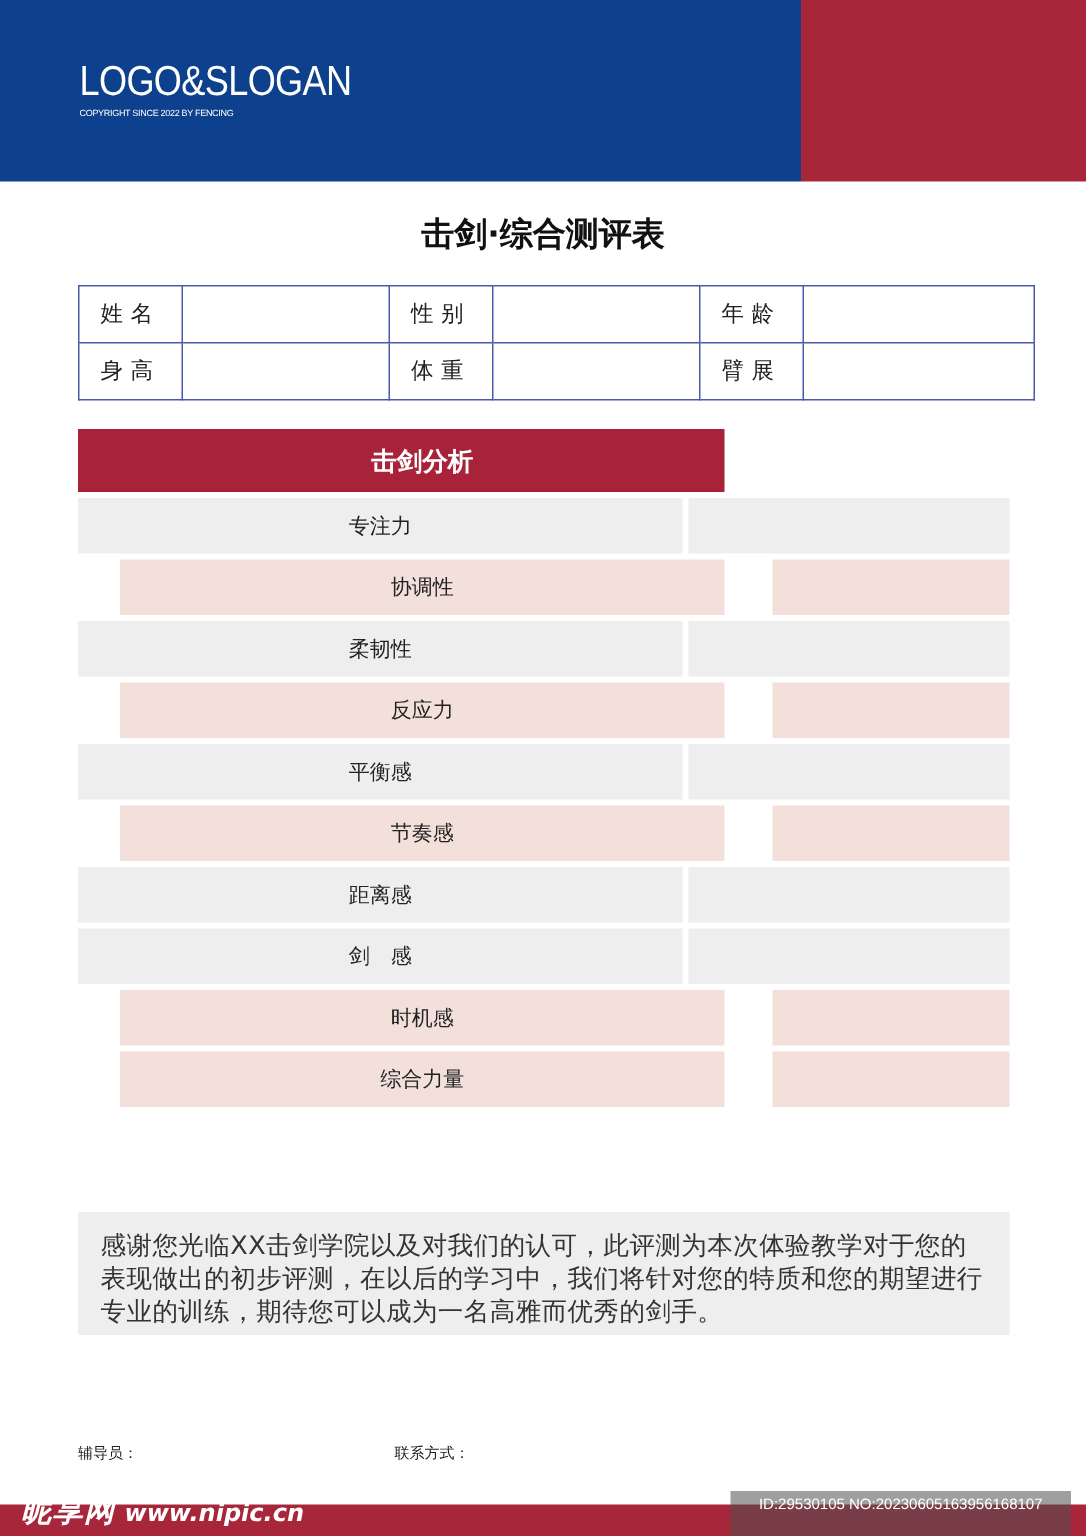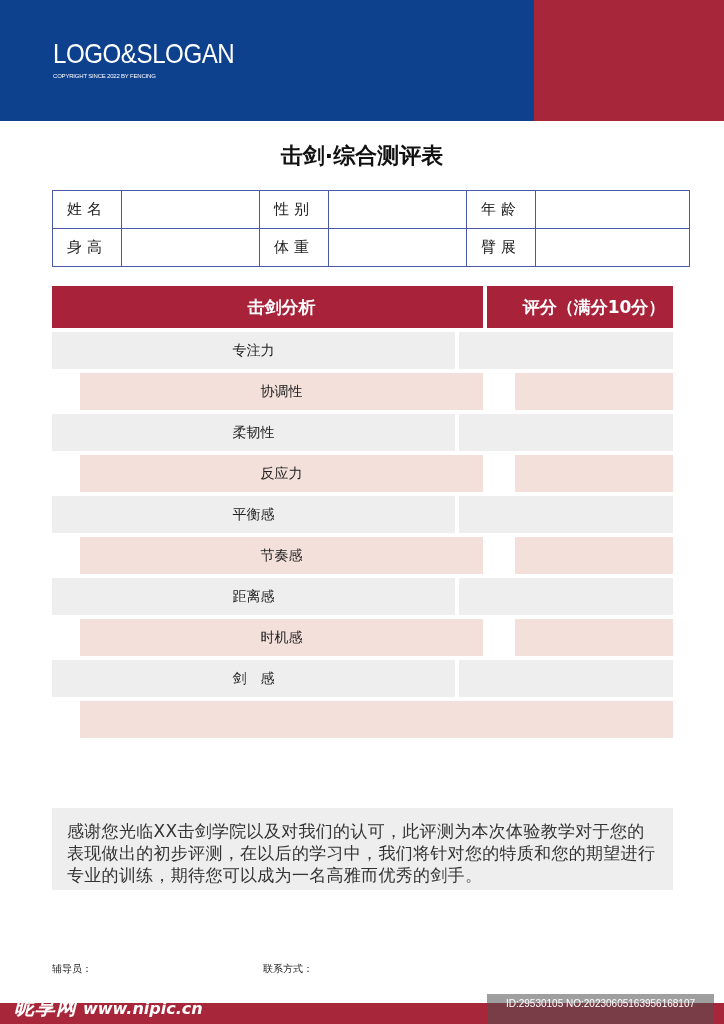--- a/index.html
+++ b/index.html
@@ -58,21 +58,20 @@
     <td></td>
     <td class="lbl">臂展</td>
     <td></td>
   </tr>
 </tbody>
   </table>
 
 <div class="score">
   <div class="srow head">
     <div class="c1">击剑分析</div>
-    <div class="c2">评分（满分10分）</div>
   </div>
   <div class="srow gray">
     <div class="c1">专注力</div>
     <div class="c2"></div>
   </div>
   <div class="srow pink">
     <div class="c1">协调性</div>
     <div class="c2"></div>
   </div>
   <div class="srow gray">
@@ -88,29 +87,30 @@
     <div class="c2"></div>
   </div>
   <div class="srow pink">
     <div class="c1">节奏感</div>
     <div class="c2"></div>
   </div>
   <div class="srow gray">
     <div class="c1">距离感</div>
     <div class="c2"></div>
   </div>
-  <div class="srow pink">
-    <div class="c1">时机感</div>
-    <div class="c2"></div>
-  </div>
   <div class="srow gray">
     <div class="c1">剑　感</div>
     <div class="c2"></div>
   </div>
   <div class="srow pink">
+    <div class="c1">时机感</div>
+    <div class="c2"></div>
+  </div>
+  <div class="srow pink">
+    <div class="c1">综合力量</div>
     <div class="c2"></div>
   </div>
 </div>
 
 <div class="note">感谢您光临XX击剑学院以及对我们的认可，此评测为本次体验教学对于您的表现做出的初步评测，在以后的学习中，我们将针对您的特质和您的期望进行专业的训练，期待您可以成为一名高雅而优秀的剑手。</div>
 
 <div class="foot-label" style="left:52px">辅导员：</div>
 <div class="foot-label" style="left:263px">联系方式：</div>
 
 <div class="bottom-bar"></div>

